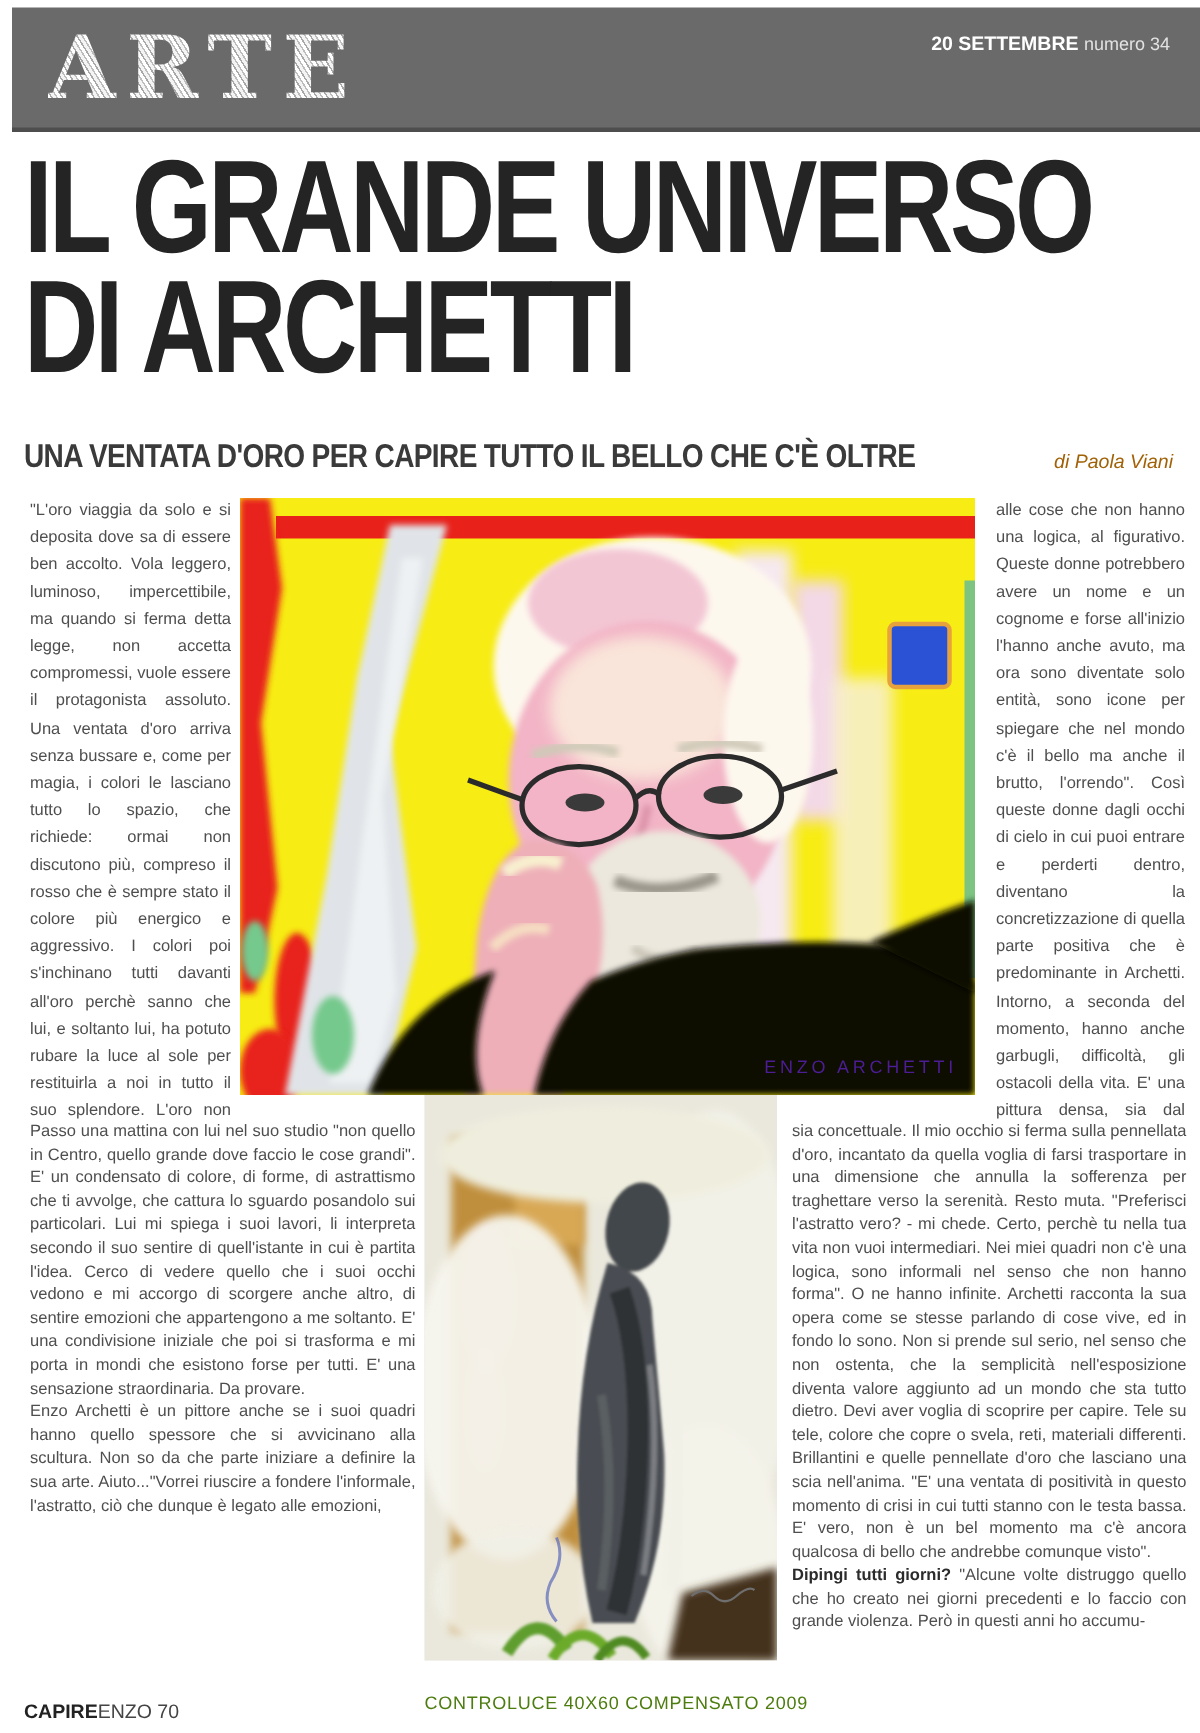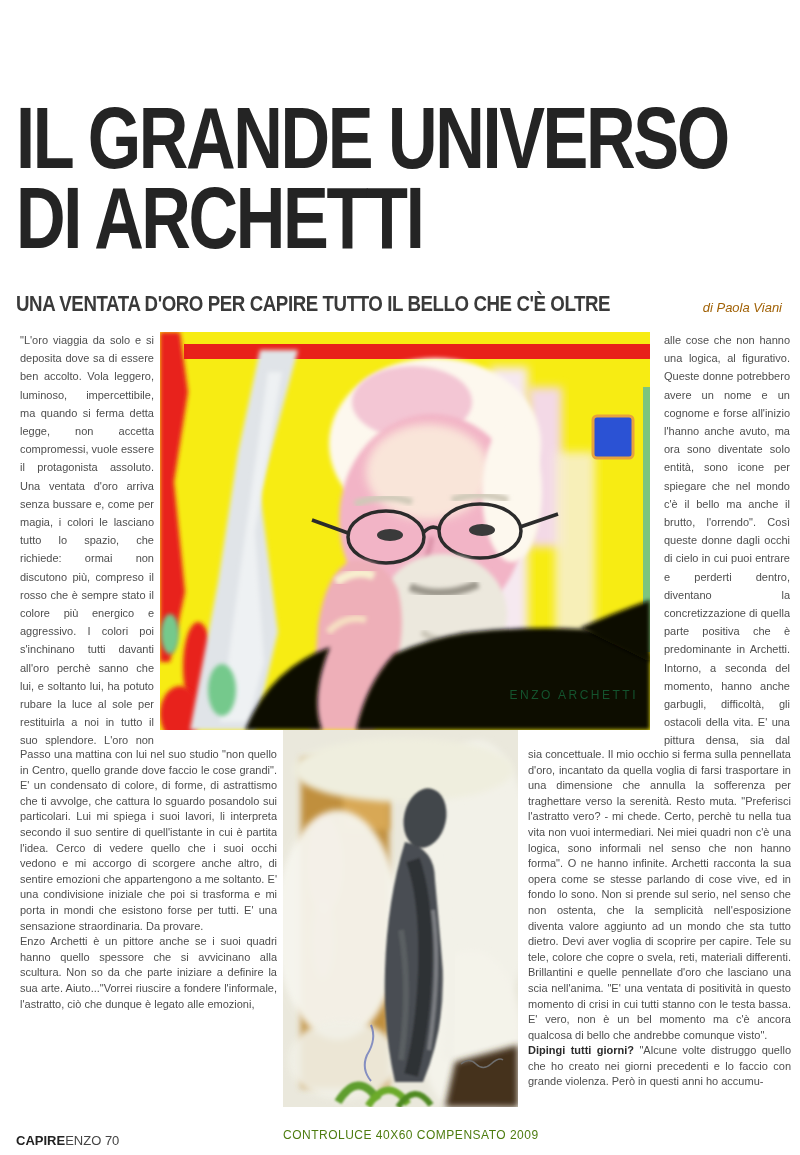--- a/index.html
+++ b/index.html
@@ -33,35 +33,42 @@
   .col-wide{font-size:11px;line-height:15.6px;}
   .q-lead{font-weight:bold;color:#2b2b2b;}
 
   #col-left-top{left:20px;top:331px;width:134px;height:416px;}
   #col-right-top{left:664px;top:331px;width:126px;height:416px;}
   #col-left-bottom{left:20px;top:747px;width:257px;height:382px;}
   #col-right-bottom{left:528px;top:747px;width:263px;height:400px;}
 
   
   .portrait{position:absolute;left:160px;top:332px;width:490px;height:398px;overflow:hidden;background:#f7ec13;}
-  .portrait-caption{position:absolute;right:12px;bottom:28px;color:#14532d;font-size:12px;
+  .portrait-caption{position:absolute;right:12px;bottom:12px;color:#4c1d95;font-size:12px;
                     letter-spacing:2.5px;font-weight:300;}
   .painting{position:absolute;left:283px;top:730px;width:235px;height:377px;overflow:hidden;background:#eae8dc;}
   .painting-caption{position:absolute;left:283px;top:1128px;width:300px;color:#4d7c0f;font-size:12px;
                     letter-spacing:0.5px;}
 
   
   .footer{position:absolute;left:16px;top:1133px;font-size:13px;color:#444444;}
   .footer .mag-bold{font-weight:bold;color:#222222;}
 </style>
 </head>
 <body>
 
 <div class="page">
 
+  <div class="header-bar">
+    <div class="arte-logo">ARTE</div>
+    <div class="issue-info">
+      <span class="date">20 SETTEMBRE</span>
+      <span class="num">numero 34</span>
+    </div>
+  </div>
 
   <div class="headline">
     <div>IL GRANDE UNIVERSO</div>
     <div>DI ARCHETTI</div>
   </div>
   <div class="subhead">UNA VENTATA D'ORO PER CAPIRE TUTTO IL BELLO CHE C'È OLTRE</div>
   <div class="byline">di Paola Viani</div>
 
   <div id="col-left-top" class="col col-narrow">
     <p>"L'oro viaggia da solo e si deposita dove sa di essere ben accolto. Vola leggero, luminoso, impercettibile, ma quando si ferma detta legge, non accetta compromessi, vuole essere il protagonista assoluto. Una ventata d'oro arriva senza bussare e, come per magia, i colori le lasciano tutto lo spazio, che richiede: ormai non discutono più, compreso il rosso che è sempre stato il colore più energico e aggressivo. I colori poi s'inchinano tutti davanti all'oro perchè sanno che lui, e soltanto lui, ha potuto rubare la luce al sole per restituirla a noi in tutto il suo splendore. L'oro non ama il reale, viaggia</p>

